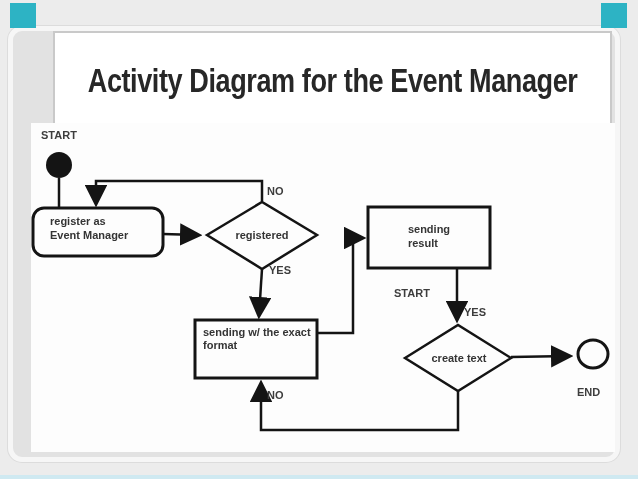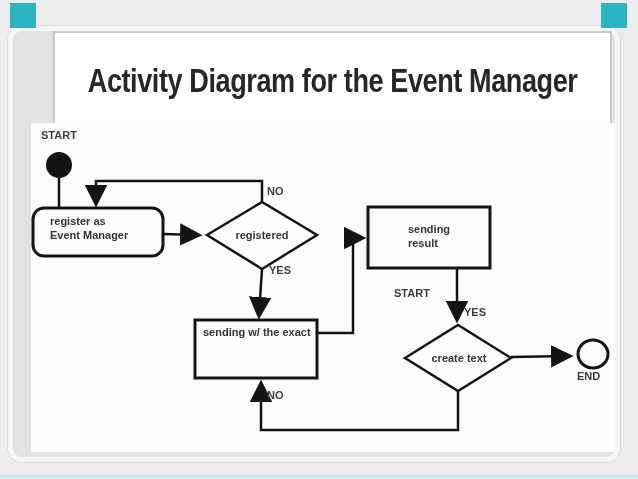--- a/index.html
+++ b/index.html
@@ -108,30 +108,31 @@
   </div>
 
   <div class="node-text centered" style="left:231px;top:112px;">registered</div>
 
   <div class="dlabel" style="left:236px;top:62px;">NO</div>
 
   <div class="dlabel" style="left:238px;top:141px;">YES</div>
 
   <div class="node-text small-lh" style="left:172px;top:203px;">
     <div>sending w/ the exact</div>
+    <div>format</div>
   </div>
 
   <div class="node-text centered center-lines" style="left:398px;top:113px;">
     <div>sending</div>
     <div>result</div>
   </div>
 
   <div class="dlabel" style="left:363px;top:164px;">START</div>
 
   <div class="dlabel" style="left:433px;top:183px;">YES</div>
 
   <div class="node-text centered" style="left:428px;top:235px;">create text</div>
 
   <div class="dlabel" style="left:236px;top:266px;">NO</div>
 
-  <div class="dlabel" style="left:546px;top:247px;text-align:center;">END</div>
+  <div class="dlabel" style="left:546px;top:263px;text-align:center;">END</div>
 
 </div>
 
 </body></html>

